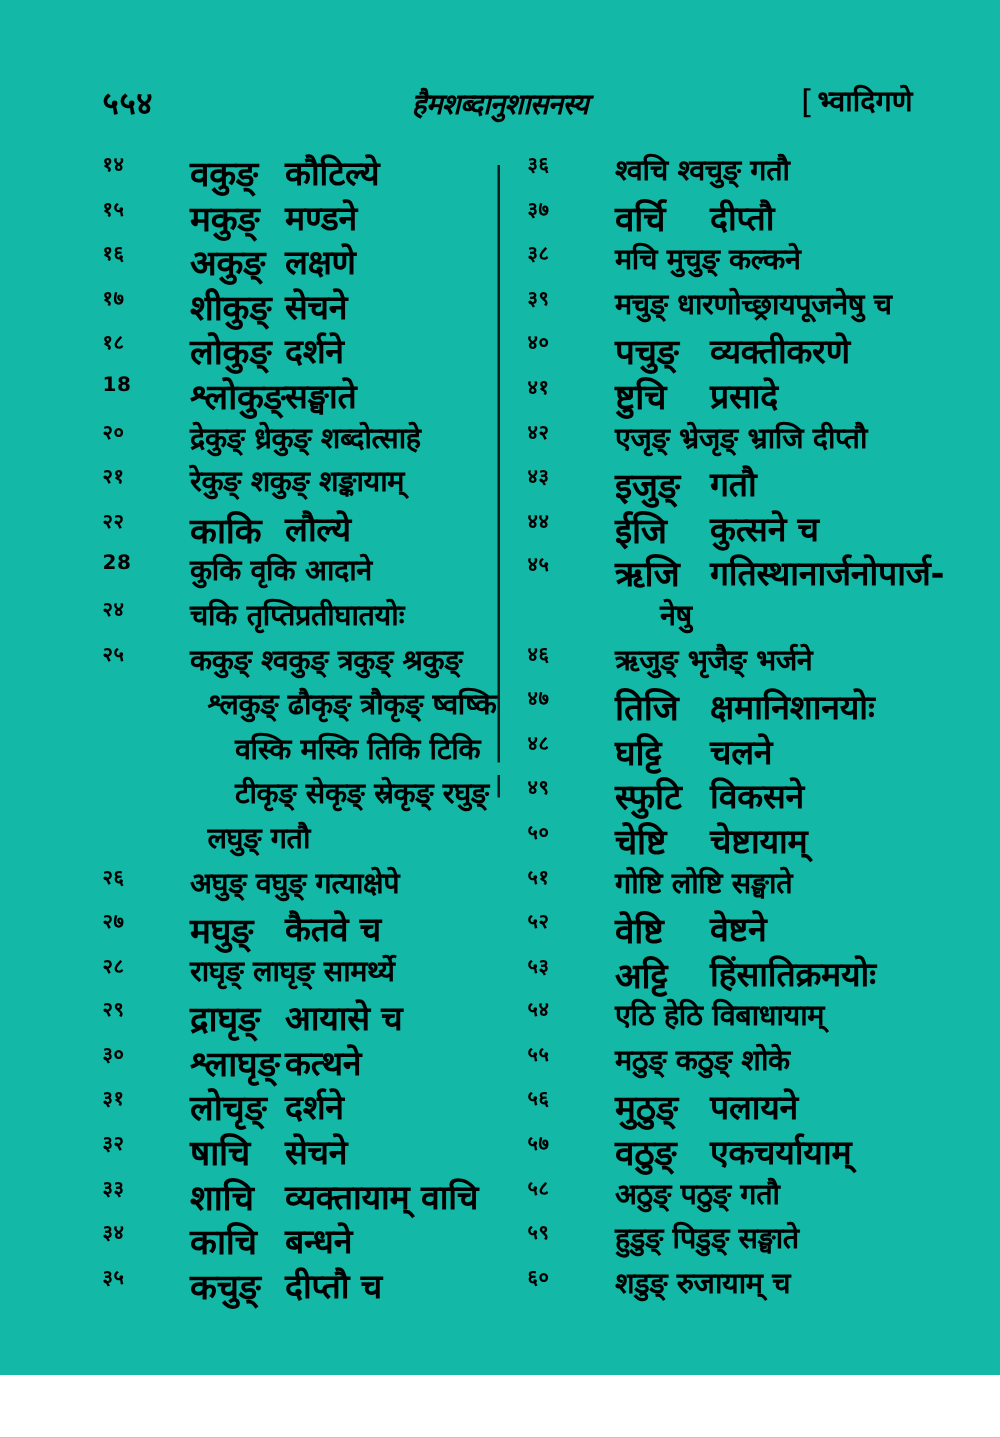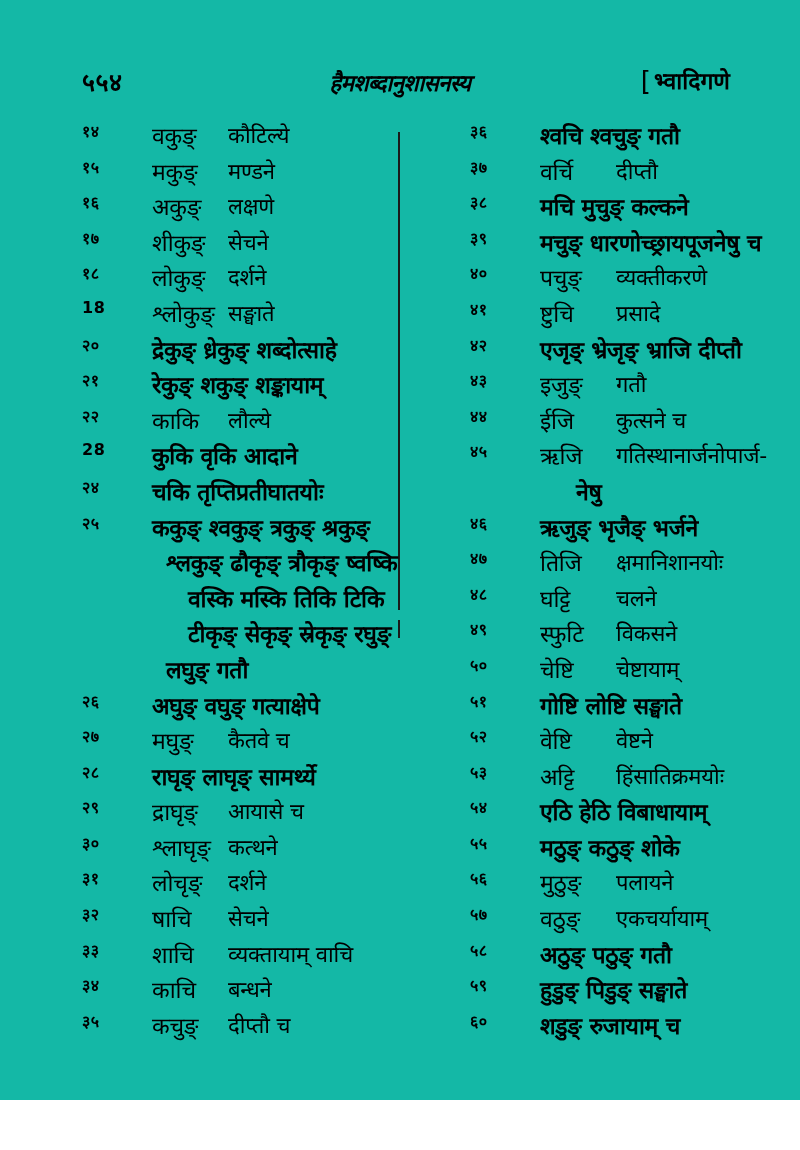--- a/index.html
+++ b/index.html
@@ -90,21 +90,21 @@
     width: 2px;
     height: 18px;
     background: #1a1a1a;
   }
 
   .col {
     position: absolute;
     top: 0;
   }
   .col-left  { left: 78px;  width: 320px; }
-  .col-right { left: 418px; width: 330px; margin-left: 48px; }
+  .col-right { left: 418px; width: 330px; }
 
   .entry {
     position: relative;
     height: 35.6px;
     white-space: nowrap;
   }
   .entry.cont {
     height: 35.6px;
   }
 
@@ -114,30 +114,30 @@
     top: 0;
     width: 56px;
     font-size: 16px;
     font-weight: 600;
     letter-spacing: 0.5px;
   }
   .root {
     position: absolute;
     left: 74px;
     top: -1px;
-    font-size: 23px;
-    font-weight: 400;
+    font-size: 28px;
+    font-weight: 700;
     letter-spacing: -0.2px;
   }
   .sense {
     position: absolute;
     left: 150px;
     top: -1px;
-    font-size: 22px;
-    font-weight: 400;
+    font-size: 27px;
+    font-weight: 700;
     letter-spacing: -0.2px;
   }
   .runon {
     position: absolute;
     left: 74px;
     top: -1px;
     font-size: 23px;
     font-weight: 600;
     letter-spacing: -0.3px;
   }

